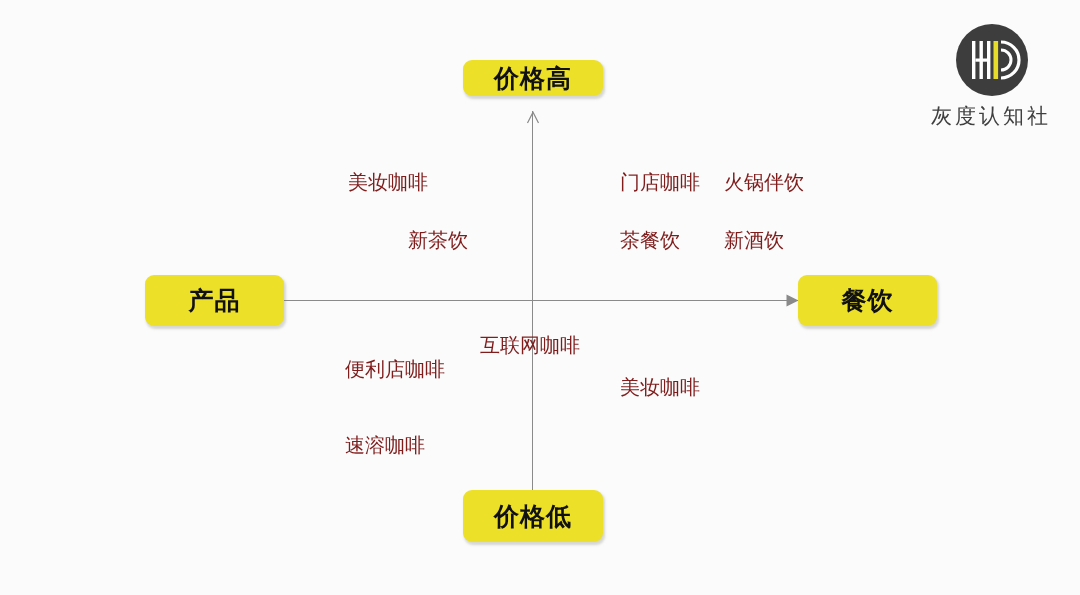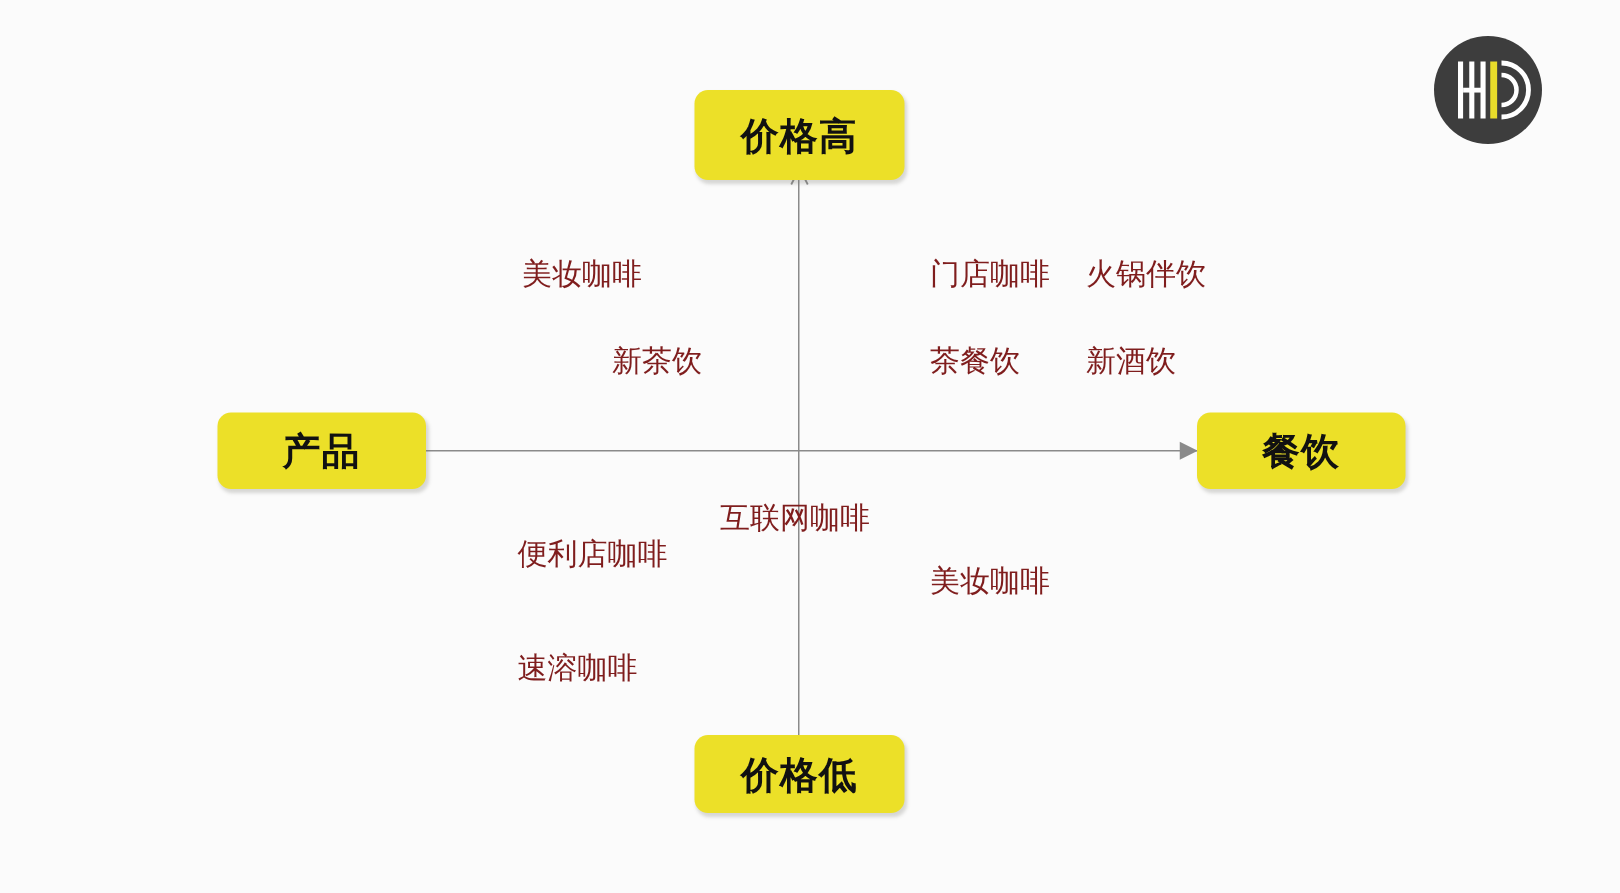--- a/index.html
+++ b/index.html
@@ -60,21 +60,21 @@
     box-shadow: 1.5px 2.5px 2.5px rgba(120,120,110,0.28);
     display: flex;
     align-items: center;
     justify-content: center;
     color: #111111;
     font-size: 25px;
     font-weight: bold;
     letter-spacing: 1px;
     font-family: "DejaVu Sans", "Liberation Sans", sans-serif;
   }
-  .pill-top    { left: 463px; top: 60px;  width: 140px; height: 60px; }
+  .pill-top    { left: 463px; top: 60px;  width: 140px; height: 36px; }
   .pill-bottom { left: 463px; top: 490px; width: 140px; height: 52px; }
   .pill-left   { left: 145px; top: 275px; width: 139px; height: 51px; }
   .pill-right  { left: 798px; top: 275px; width: 139px; height: 51px; }
 
   
   .item {
     position: absolute;
     color: #7f1d1d;
     font-size: 20px;
     white-space: nowrap;
@@ -158,15 +158,16 @@
         <rect x="19.4" y="34.5" width="14" height="3.2" fill="#ffffff"></rect>
 
         <rect x="31" y="17" width="3.4" height="38" fill="#ffffff"></rect>
 
         <rect x="37.5" y="17" width="4.6" height="38" fill="#e8dc2a"></rect>
 
         <path d="M45 18 a18 18 0 0 1 0 36" fill="none" stroke="#ffffff" stroke-width="3.2"></path>
         <path d="M45 26 a10 10 0 0 1 0 20" fill="none" stroke="#ffffff" stroke-width="3.0"></path>
       </svg>
     </div>
+    <div class="logo-text">灰度认知社</div>
   </div>
 
 </div>
 
 </body></html>

